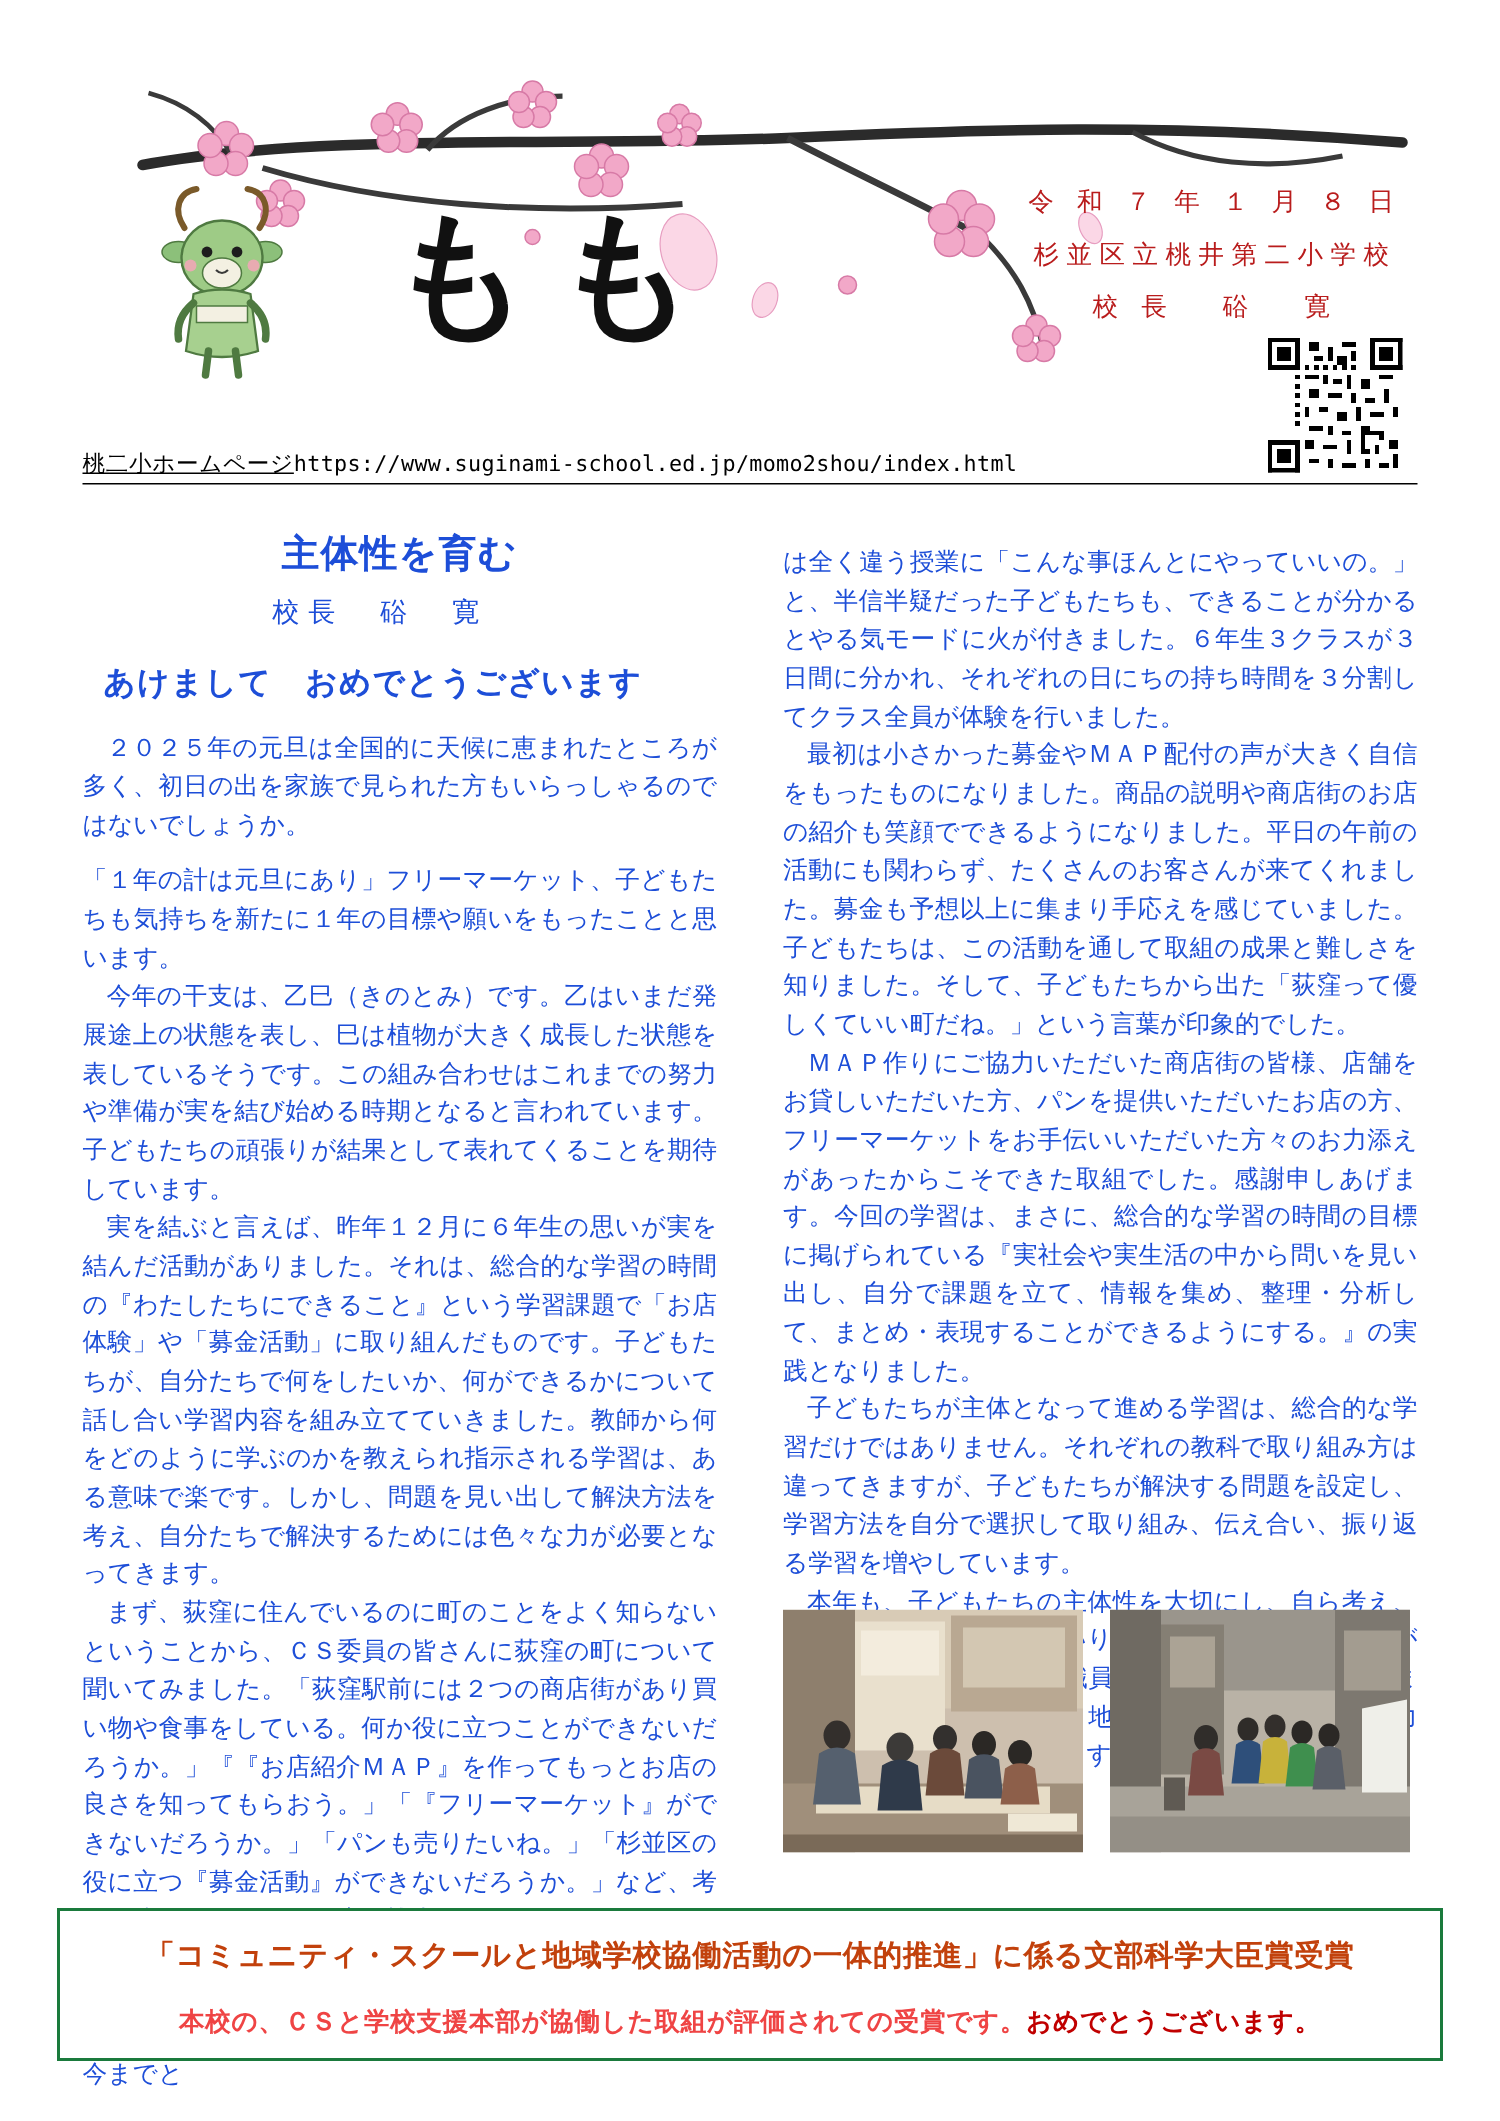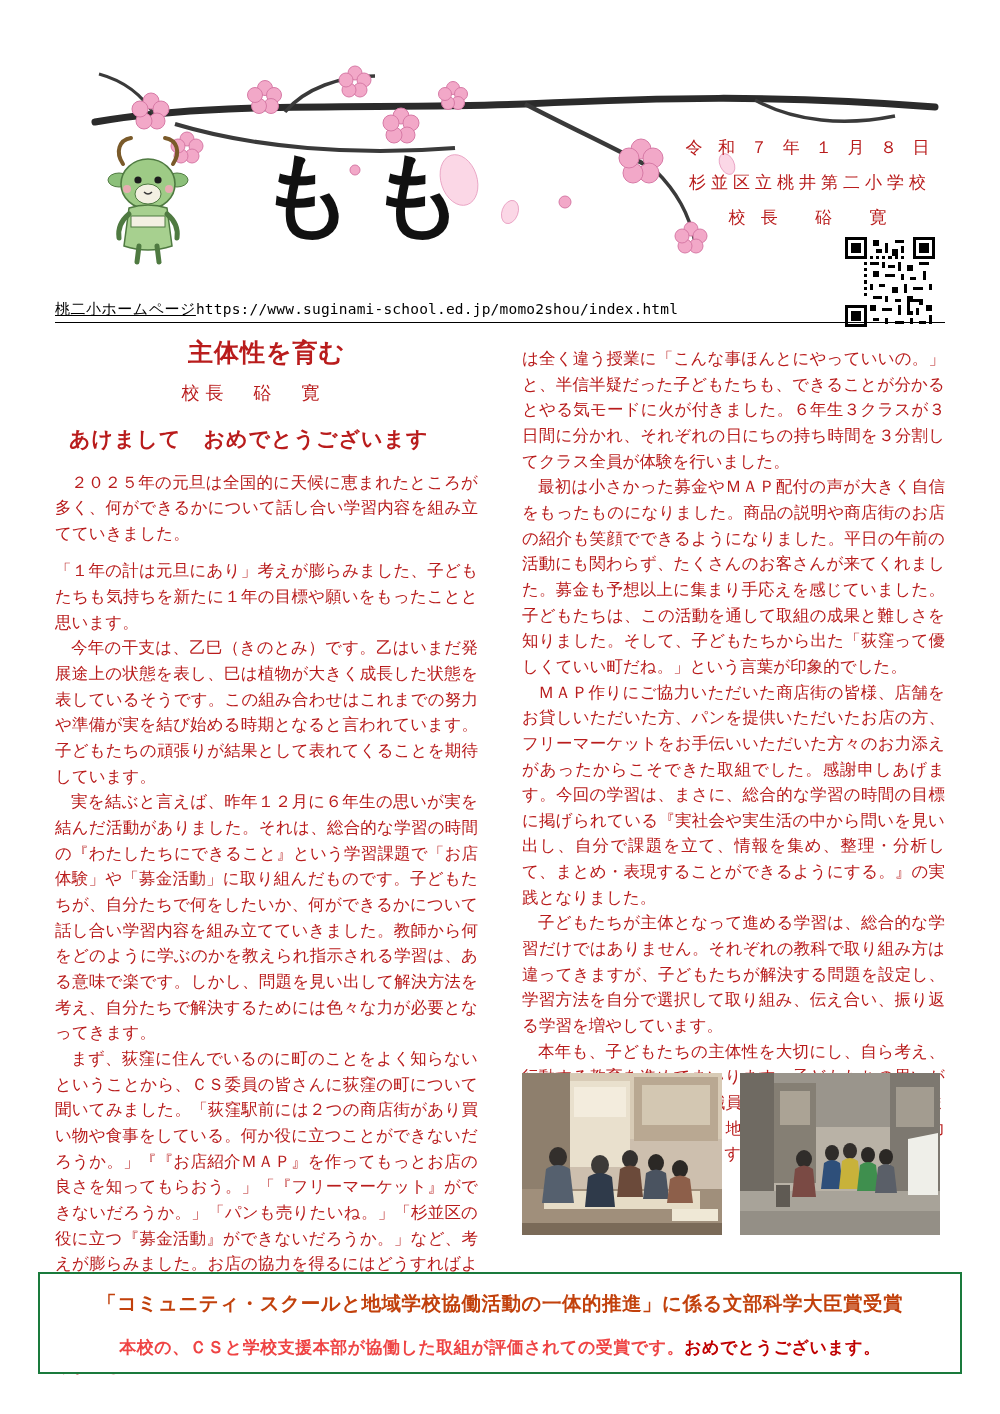--- a/index.html
+++ b/index.html
@@ -13,21 +13,21 @@
     position: relative;
     font-family: "Liberation Serif", "DejaVu Serif", serif;
     color: #000000;
     overflow: hidden;
   }
 
   
   .masthead {
     position: absolute;
     left: 55px;
-    top: 52px;
+    top: 40px;
     width: 890px;
     height: 255px;
   }
   .branch-art {
     position: absolute;
     left: 0;
     top: 0;
     width: 890px;
     height: 230px;
     pointer-events: none;
@@ -96,27 +96,27 @@
   
   .article {
     position: absolute;
     left: 55px;
     top: 334px;
     width: 890px;
     height: 910px;
   }
   .col {
     position: absolute;
-    top: 0;
+    top: 16px;
     width: 423px;
     font-family: "DejaVu Serif", serif;
     font-size: 16.5px;
     line-height: 1.555;
     text-align: justify;
-    color: #b91c1c;
+    color: #1d4ed8;
   }
   .col-left  { left: 0; }
   .col-right { left: 467px; }
 
   .headline {
     text-align: center;
     font-size: 25px;
     font-weight: bold;
     letter-spacing: 1px;
     margin: 0 0 6px 0;
@@ -401,22 +401,22 @@
   <span class="hp-label">桃二小ホームページ</span><span class="hp-url">https://www.suginami-school.ed.jp/momo2shou/index.html</span>
 </div>
 <div class="hp-rule"></div>
 
 <div class="article">
 
   <div class="col col-left">
     <h1 class="headline">主体性を育む</h1>
     <div class="byline">校長　硲　寛</div>
     <div class="greeting">あけまして　おめでとうございます</div>
-    <p class="body-p">２０２５年の元旦は全国的に天候に恵まれたところが多く、何ができるかについて話し合い学習内容を組み立てていきました。</p>
-    <p class="body-p noindent">「１年の計は元旦にあり」考えが膨らみました、子どもたちも気持ちを新たに１年の目標や願いをもったことと思います。</p>
+    <p class="body-p">２０２５年の元旦は全国的に天候に恵まれたところが多く、初日の出を家族で見られた方もいらっしゃるのではないでしょうか。</p>
+    <p class="body-p noindent">「１年の計は元旦にあり」フリーマーケット、子どもたちも気持ちを新たに１年の目標や願いをもったことと思います。</p>
     <p class="body-p">今年の干支は、乙巳（きのとみ）です。乙はいまだ発展途上の状態を表し、巳は植物が大きく成長した状態を表しているそうです。この組み合わせはこれまでの努力や準備が実を結び始める時期となると言われています。子どもたちの頑張りが結果として表れてくることを期待しています。</p>
     <p class="body-p">実を結ぶと言えば、昨年１２月に６年生の思いが実を結んだ活動がありました。それは、総合的な学習の時間の『わたしたちにできること』という学習課題で「お店体験」や「募金活動」に取り組んだものです。子どもたちが、自分たちで何をしたいか、何ができるかについて話し合い学習内容を組み立てていきました。教師から何をどのように学ぶのかを教えられ指示される学習は、ある意味で楽です。しかし、問題を見い出して解決方法を考え、自分たちで解決するためには色々な力が必要となってきます。</p>
     <p class="body-p">まず、荻窪に住んでいるのに町のことをよく知らないということから、ＣＳ委員の皆さんに荻窪の町について聞いてみました。「荻窪駅前には２つの商店街があり買い物や食事をしている。何か役に立つことができないだろうか。」『『お店紹介ＭＡＰ』を作ってもっとお店の良さを知ってもらおう。」「『フリーマーケット』ができないだろうか。」「パンも売りたいね。」「杉並区の役に立つ『募金活動』ができないだろうか。」など、考えが膨らみました。お店の協力を得るにはどうすればよいかということで、学校支援本部に相談しました。杉並区役所に自分たちで連絡して募金の話を聞きました。フリーマーケットで売るものづくりにも取り組みました。今までと</p>
   </div>
 
   <div class="col col-right">
     <p class="body-p noindent">は全く違う授業に「こんな事ほんとにやっていいの。」と、半信半疑だった子どもたちも、できることが分かるとやる気モードに火が付きました。６年生３クラスが３日間に分かれ、それぞれの日にちの持ち時間を３分割してクラス全員が体験を行いました。</p>
     <p class="body-p">最初は小さかった募金やＭＡＰ配付の声が大きく自信をもったものになりました。商品の説明や商店街のお店の紹介も笑顔でできるようになりました。平日の午前の活動にも関わらず、たくさんのお客さんが来てくれました。募金も予想以上に集まり手応えを感じていました。子どもたちは、この活動を通して取組の成果と難しさを知りました。そして、子どもたちから出た「荻窪って優しくていい町だね。」という言葉が印象的でした。</p>
     <p class="body-p">ＭＡＰ作りにご協力いただいた商店街の皆様、店舗をお貸しいただいた方、パンを提供いただいたお店の方、フリーマーケットをお手伝いいただいた方々のお力添えがあったからこそできた取組でした。感謝申しあげます。今回の学習は、まさに、総合的な学習の時間の目標に掲げられている『実社会や実生活の中から問いを見い出し、自分で課題を立て、情報を集め、整理・分析して、まとめ・表現することができるようにする。』の実践となりました。</p>
     <p class="body-p">子どもたちが主体となって進める学習は、総合的な学習だけではありません。それぞれの教科で取り組み方は違ってきますが、子どもたちが解決する問題を設定し、学習方法を自分で選択して取り組み、伝え合い、振り返る学習を増やしています。</p>

